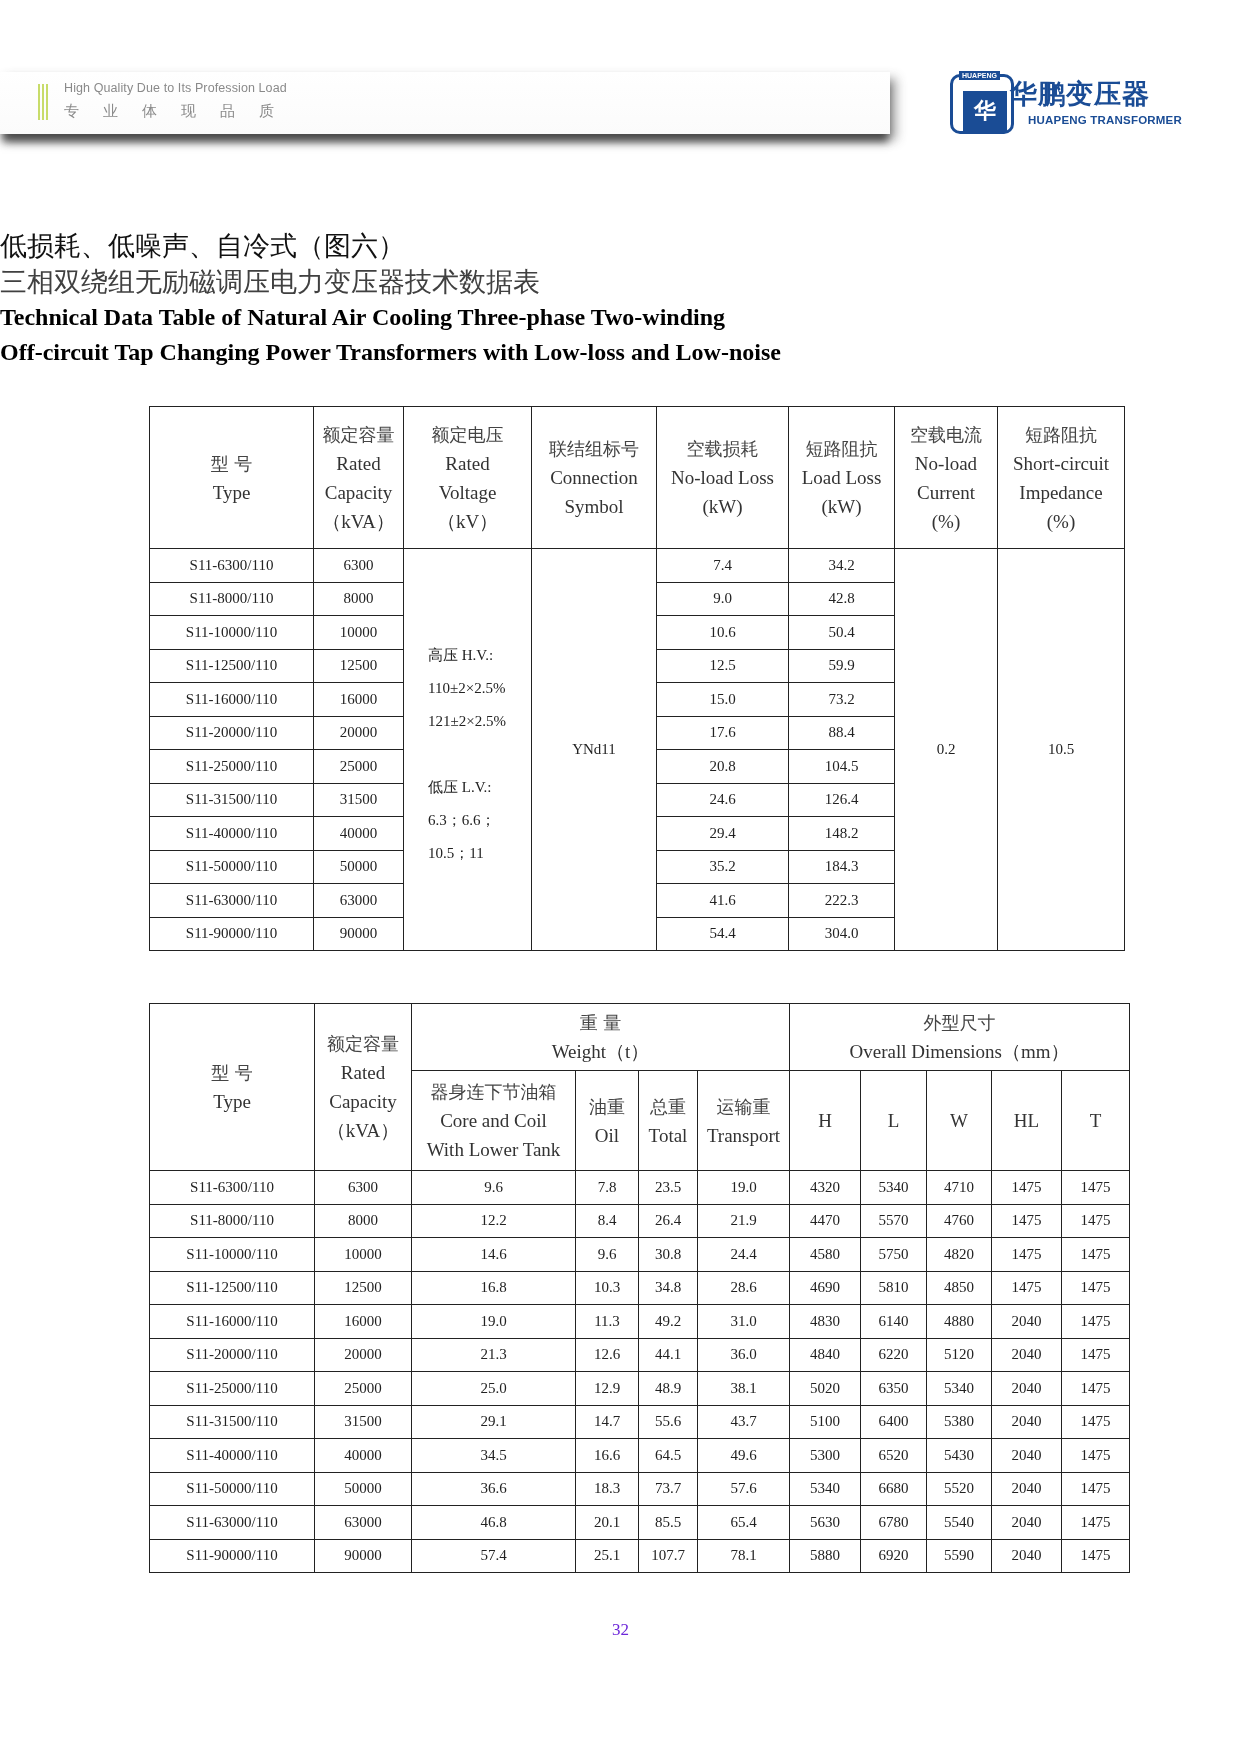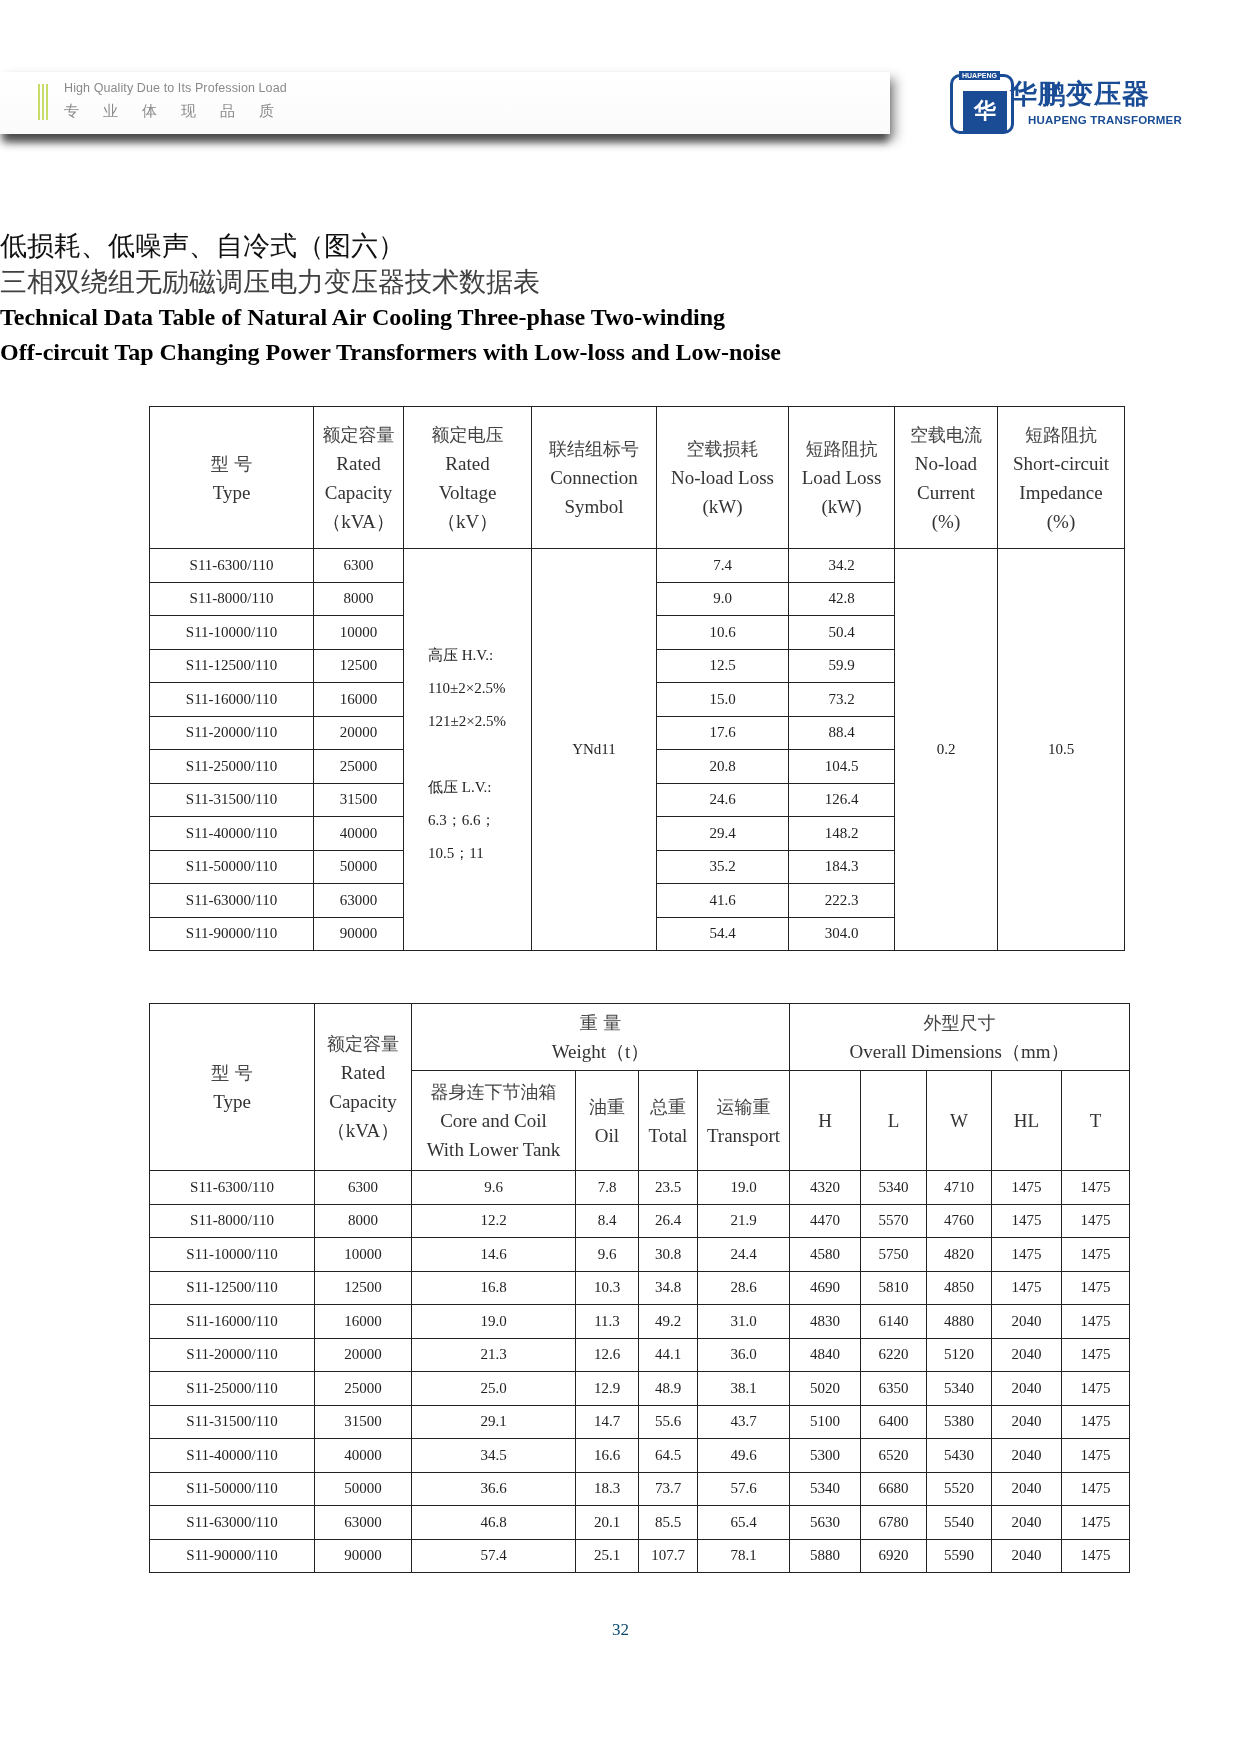--- a/index.html
+++ b/index.html
@@ -38,21 +38,21 @@
     .cell { font-size: 15px; height: 33.5px; }
 
     #t1 { left: 149px; top: 406px; width: 975px; }
     #t1 .headrow { height: 142px; }
 
     #t2 { left: 149px; top: 1003px; width: 980px; }
     #t2 .h1 { height: 67px; }
     #t2 .h2 { height: 100px; }
 
     .vmerge { font-size: 15px; line-height: 33px; text-align: left; padding-left: 24px; }
-    .pagenum { position: absolute; left: 0; width: 1241px; top: 1620px; text-align: center; font-family: "Liberation Serif", serif; font-size: 17px; color: #0c4a6e; }
+    .pagenum { position: absolute; left: 0; width: 1241px; top: 1620px; text-align: center; font-family: "Liberation Serif", serif; font-size: 17px; color: #6d28d9; }
   </style>
 </head>
 <body>
 
 <div class="banner">
   <div class="banner-bars">
       <span></span>
       <span></span>
       <span></span>
     </div>

